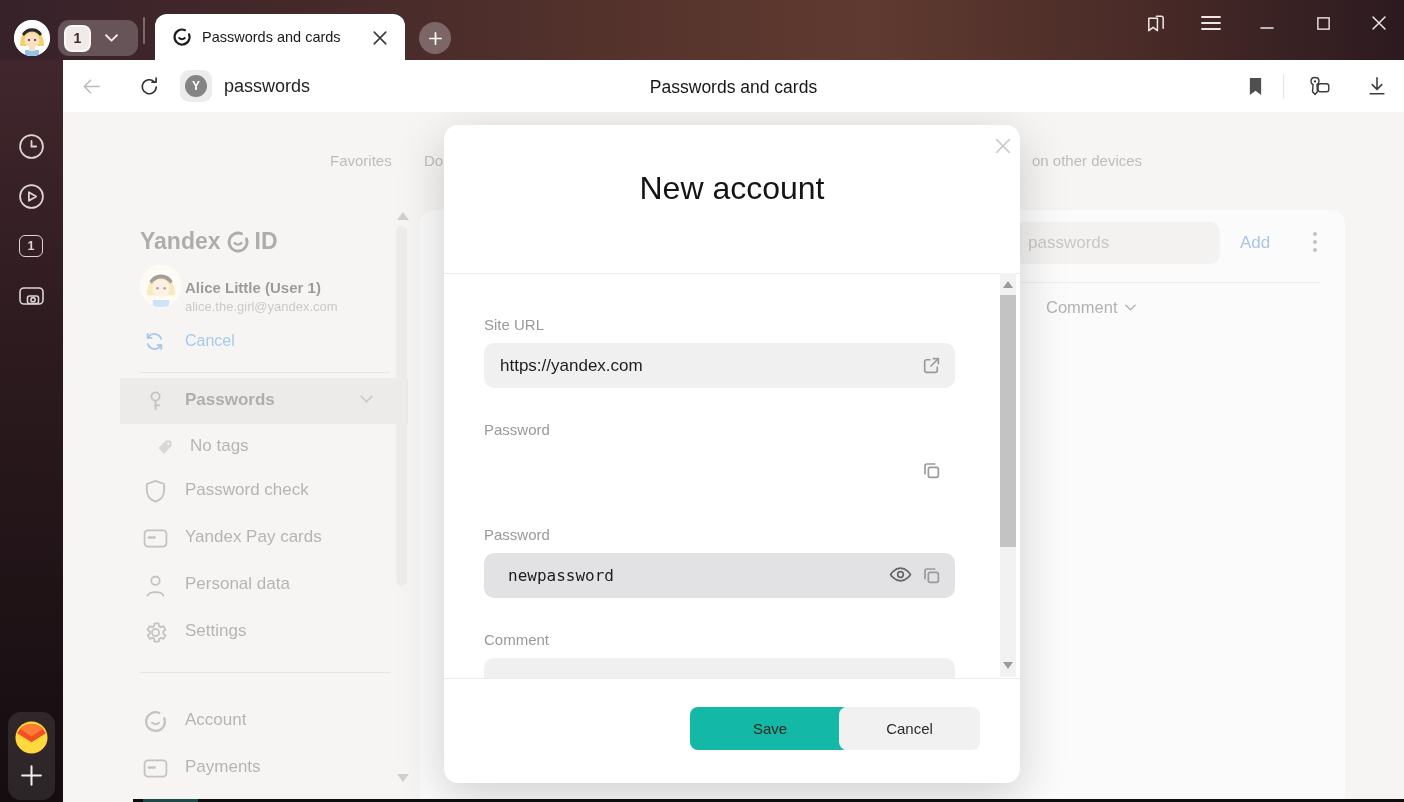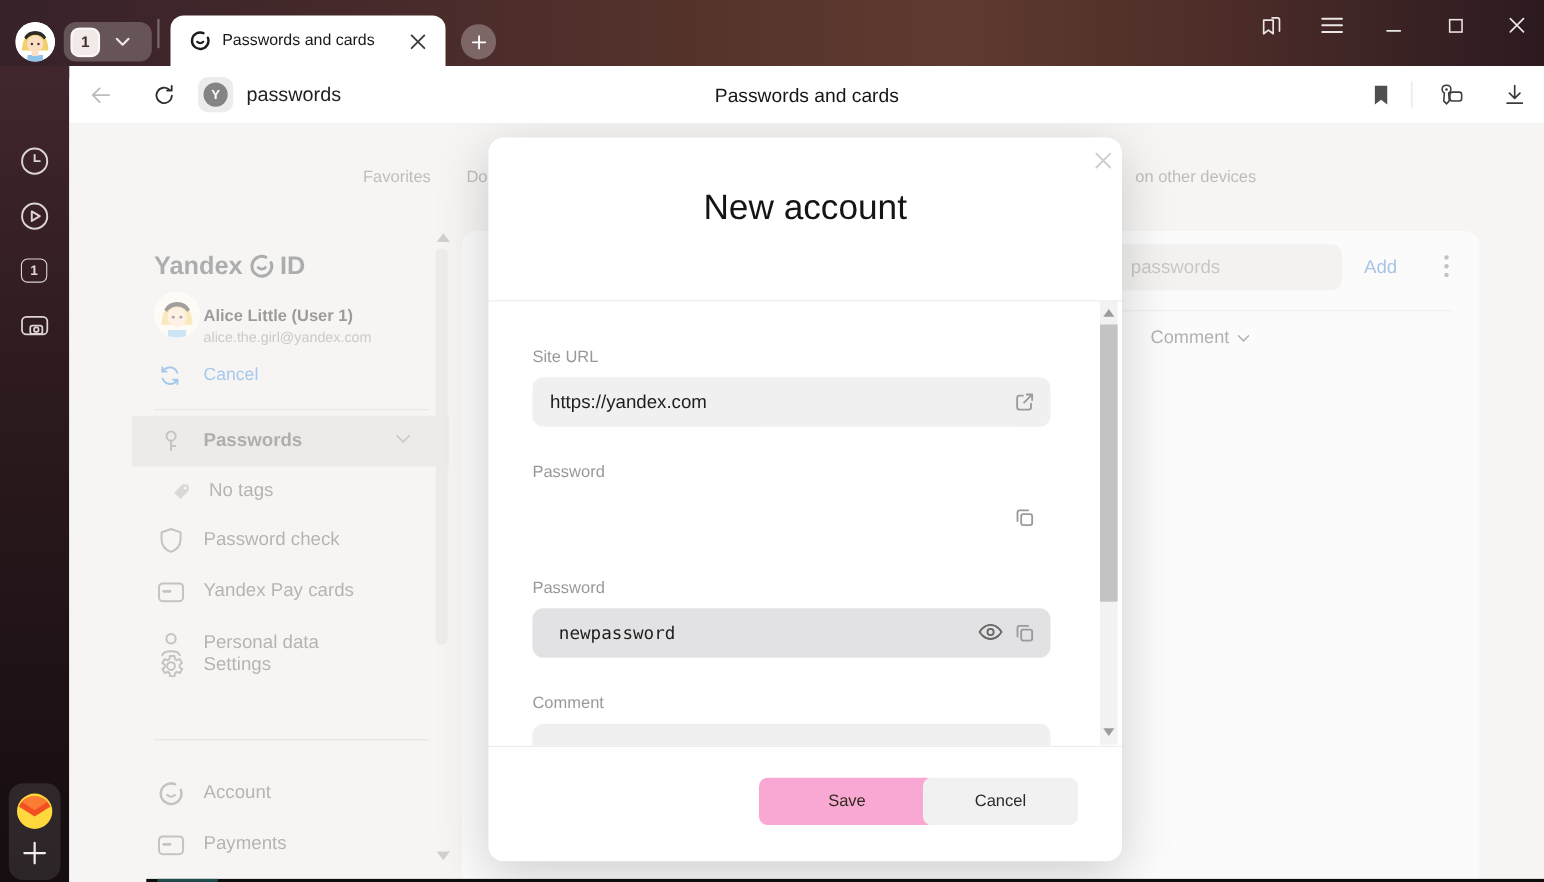--- a/index.html
+++ b/index.html
@@ -91,21 +91,21 @@
     font-size:17px;color:#1d1d1d;padding:0 44px 0 16px;box-sizing:border-box;font-family:inherit;}
   .f-input.pw{background:#e2e2e4;font-family:"DejaVu Sans Mono",monospace;font-size:16px;padding-right:78px;padding-left:24px;}
   .f-act{width:22px;height:22px;color:#9a9a9a;}
   .m-scroll{left:556px;top:148px;width:16px;height:404px;background:#f2f2f2;}
   .m-scroll-up{left:3px;top:8px;width:0;height:0;border-left:5px solid transparent;
     border-right:5px solid transparent;border-bottom:7px solid #9c9c9c;}
   .m-scroll-thumb{left:0;top:22px;width:16px;height:252px;background:#c3c3c3;}
   .m-scroll-down{left:3px;bottom:8px;width:0;height:0;border-left:5px solid transparent;
     border-right:5px solid transparent;border-top:7px solid #9c9c9c;}
   .btn{top:582px;height:43px;border:none;border-radius:8px;font-size:15px;font-family:inherit;}
-  .btn-save{left:246px;width:160px;background:#f9a8d4;color:#2e2a1c;}
+  .btn-save{left:246px;width:160px;background:#14b8a6;color:#2e2a1c;}
   .btn-cancel{left:395px;width:141px;background:#f1f1f2;color:#2b2b2b;}
 
   .bottom-strip{left:133px;bottom:0;height:3px;right:0;background:#0d0d0d;z-index:99;}
   .bottom-strip i{position:absolute;left:10px;width:55px;height:3px;background:#1f4a4a;}
 </style>
 </head>
 <body>
 
 <div class="window">
 
@@ -354,21 +354,21 @@
     <div class="abs menu-row" style="top:450px;">
       <span class="abs menu-icon">
         <svg width="25" height="25" viewBox="0 0 24 26" fill="none" stroke="currentColor" stroke-width="1.9" stroke-linecap="round">
           <circle cx="12" cy="8" r="4.4"></circle>
             <path d="M3.8 23.5c1.8-4.8 14.6-4.8 16.4 0"></path>
         </svg>
       </span>
       <span class="abs menu-label">Personal data</span>
     </div>
 
-    <div class="abs menu-row" style="top:470px;text-align:center;">
+    <div class="abs menu-row" style="top:497px;text-align:center;">
       <span class="abs menu-icon">
         <svg width="25" height="25" viewBox="0 0 24 24" fill="none" stroke="currentColor" stroke-width="1.7" stroke-linejoin="round">
           <circle cx="12" cy="12" r="3.4"></circle>
           <path d="M19.4 13a7.8 7.8 0 0 0 0-2l2.1-1.6-2-3.5-2.5 1a7.8 7.8 0 0 0-1.7-1L15 3.2h-4l-.4 2.7a7.8 7.8 0 0 0-1.7 1l-2.5-1-2 3.5L6.6 11a7.8 7.8 0 0 0 0 2l-2.1 1.6 2 3.5 2.5-1a7.8 7.8 0 0 0 1.7 1l.4 2.7h4l.4-2.7a7.8 7.8 0 0 0 1.7-1l2.5 1 2-3.5z"></path>
         </svg>
       </span>
       <span class="abs menu-label">Settings</span>
     </div>
 
     <div class="abs ysb-divider" style="top:560px;"></div>

